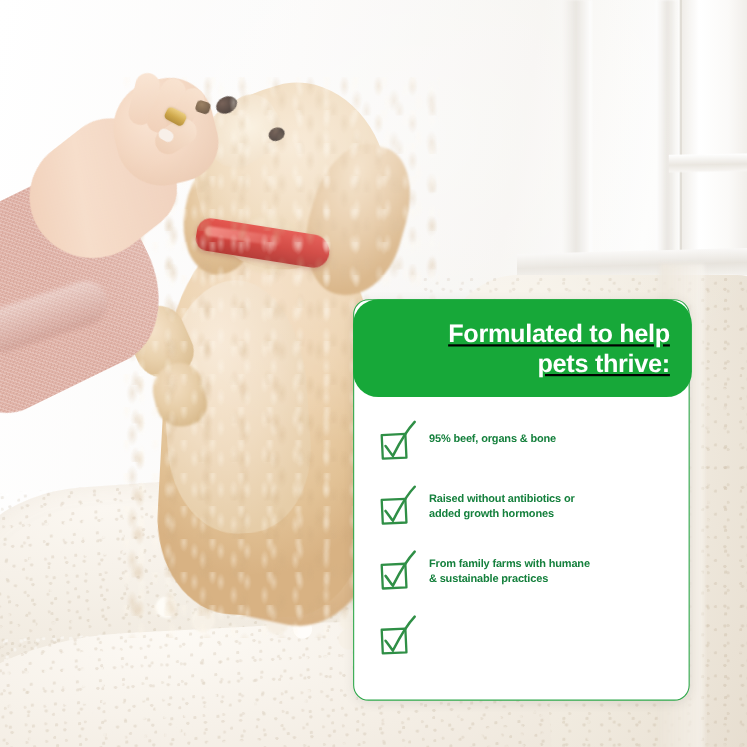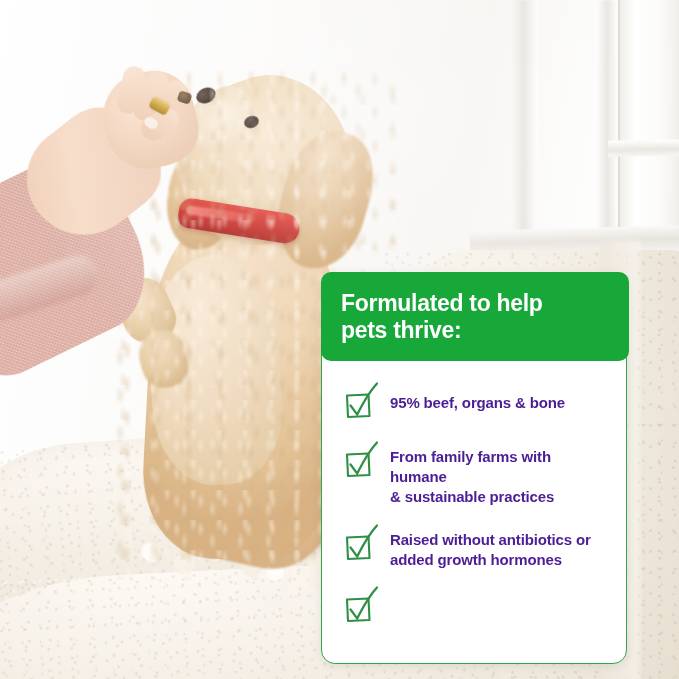--- a/index.html
+++ b/index.html
@@ -394,23 +394,24 @@
     overflow: visible;
     box-shadow: 0 2px 10px rgba(60,60,60,.10);
   }
   .card-header {
     position: relative;
     left: -1px;
     top: -1px;
     width: 308px;
     box-sizing: border-box;
     background: #17a839;
-    border-radius: 10px;
+    border-radius: 23px;
     padding: 18px 20px 17px;
-    text-align: left;
+    text-align: right;
+    text-decoration: underline;
   }
   .card-title {
     color: #ffffff;
     font-family: "Liberation Sans", sans-serif;
     font-size: 23px;
     font-weight: bold;
     line-height: 1.18;
     letter-spacing: -0.3px;
     margin: 0;
     white-space: pre-line;
@@ -430,23 +431,23 @@
     width: 40px;
     height: 36px;
     position: relative;
     margin-right: 8px;
     margin-top: 1px;
   }
   .check-wrap svg { position: absolute; left: 0; top: -8px; overflow: visible; }
 
   .feature-text {
     flex: 1 1 auto;
-    color: #4c1d95;
+    color: #15803d;
     font-family: "Liberation Sans", sans-serif;
-    font-size: 15px;
+    font-size: 10px;
     font-weight: bold;
     line-height: 1.34;
     letter-spacing: -0.15px;
     padding-top: 5px;
     white-space: pre-line;
   }
   .feature-row.two-line .feature-text { padding-top: 0; }
 </style>
 </head>
 <body>
@@ -525,33 +526,33 @@
         <span class="feature-text">95% beef, organs &amp; bone</span>
       </div>
 
       <div class="feature-row two-line">
         <span class="check-wrap">
           <svg width="40" height="44" viewBox="0 0 40 44" fill="none">
             <path d="M5 14.5 L6 36 L27.5 35 L26.5 13.5 Z" stroke="#2f8f46" stroke-width="2.1" fill="none" stroke-linejoin="round"></path>
             <path d="M8.5 24.5 C11 27.5 13 31 15.2 33.4 C19 26 26 12 35 2.5" stroke="#2f8f46" stroke-width="2.3" fill="none" stroke-linecap="round"></path>
           </svg>
         </span>
-        <span class="feature-text">From family farms with humane
-&amp; sustainable practices</span>
+        <span class="feature-text">Raised without antibiotics or
+added growth hormones</span>
       </div>
 
       <div class="feature-row two-line">
         <span class="check-wrap">
           <svg width="40" height="44" viewBox="0 0 40 44" fill="none">
             <path d="M5 14.5 L6 36 L27.5 35 L26.5 13.5 Z" stroke="#2f8f46" stroke-width="2.1" fill="none" stroke-linejoin="round"></path>
             <path d="M8.5 24.5 C11 27.5 13 31 15.2 33.4 C19 26 26 12 35 2.5" stroke="#2f8f46" stroke-width="2.3" fill="none" stroke-linecap="round"></path>
           </svg>
         </span>
-        <span class="feature-text">Raised without antibiotics or
-added growth hormones</span>
+        <span class="feature-text">From family farms with humane
+&amp; sustainable practices</span>
       </div>
 
       <div class="feature-row">
         <span class="check-wrap">
           <svg width="40" height="44" viewBox="0 0 40 44" fill="none">
             <path d="M5 14.5 L6 36 L27.5 35 L26.5 13.5 Z" stroke="#2f8f46" stroke-width="2.1" fill="none" stroke-linejoin="round"></path>
             <path d="M8.5 24.5 C11 27.5 13 31 15.2 33.4 C19 26 26 12 35 2.5" stroke="#2f8f46" stroke-width="2.3" fill="none" stroke-linecap="round"></path>
           </svg>
         </span>
       </div>

